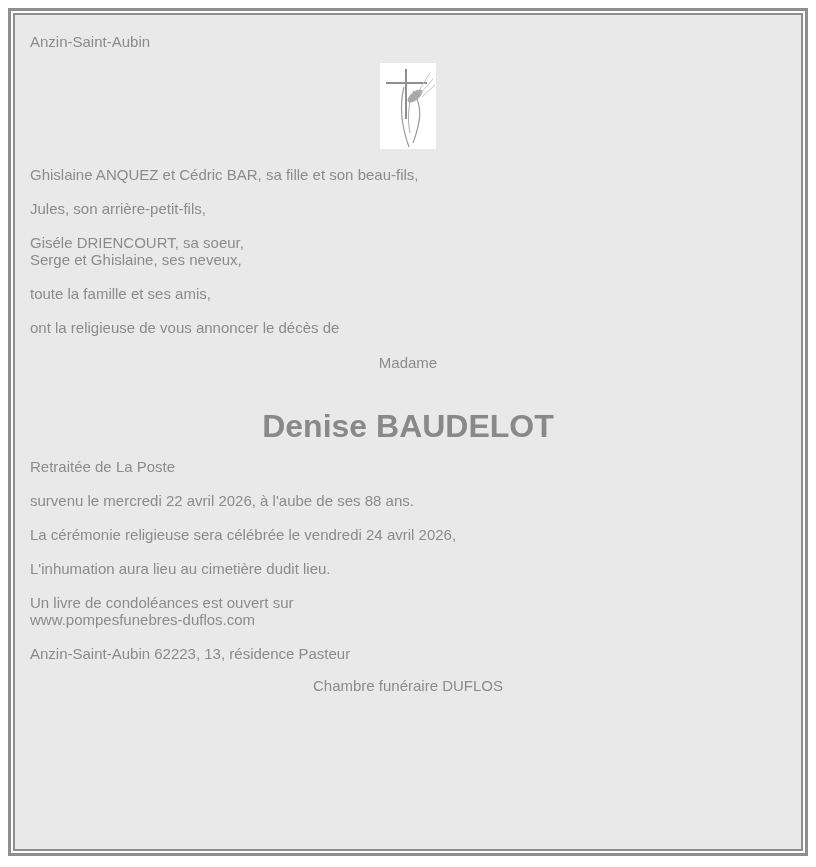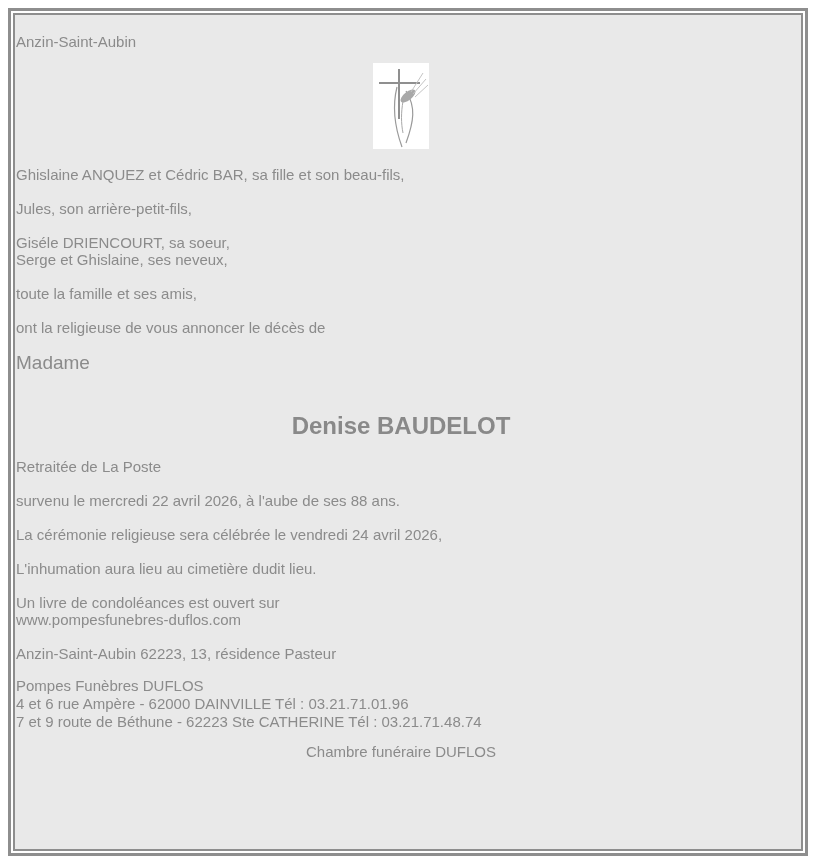--- a/index.html
+++ b/index.html
@@ -17,46 +17,47 @@
     box-sizing: border-box;
     border: 3px solid #8e8e8e;
     padding: 2px;
     background: #ffffff;
   }
   .frame-inner {
     box-sizing: border-box;
     height: 100%;
     border: 2px solid #8e8e8e;
     background: #e9e9e9;
-    padding: 18px 15px 0 1px;
+    padding: 18px 15px 0 15px;
     overflow: hidden;
     color: #8b8b8b;
     font-size: 15px;
     line-height: 17px;
   }
   .commune {
     text-align: left;
   }
   .emblem {
     width: 56px;
     height: 86px;
     background: #ffffff;
     margin: 13px auto 15px auto;
   }
   p.line-group {
     margin: 0 0 17px 0;
   }
   .civility {
-    font-size: 19px;
+    text-align: center;
+    font-size: 15px;
     line-height: 20px;
     margin: 17px 0 0 0;
   }
   .deceased-name {
     text-align: center;
-    font-size: 24px;
+    font-size: 32px;
     line-height: 30px;
     font-weight: bold;
     color: #898989;
     margin: 38px 0 0 0;
   }
   .profession {
     text-align: left;
     margin: 17px 0 16px 0;
   }
   .funeral-home {
@@ -143,22 +144,17 @@
       </p>
       <div>Un livre de condoléances est ouvert sur</div>
       <div>www.pompesfunebres-duflos.com</div>
     <p></p>
 
     <p class="line-group">
       </p>
       <div>Anzin-Saint-Aubin 62223, 13, résidence Pasteur</div>
     <p></p>
 
-    <div class="funeral-home">
-      <div>Pompes Funèbres DUFLOS</div>
-      <div>4 et 6 rue Ampère - 62000 DAINVILLE Tél : 03.21.71.01.96</div>
-      <div>7 et 9 route de Béthune - 62223 Ste CATHERINE Tél : 03.21.71.48.74</div>
-    </div>
 
     <div class="chamber">Chambre funéraire DUFLOS</div>
 
   </div>
 </div>
 
 </body></html>

